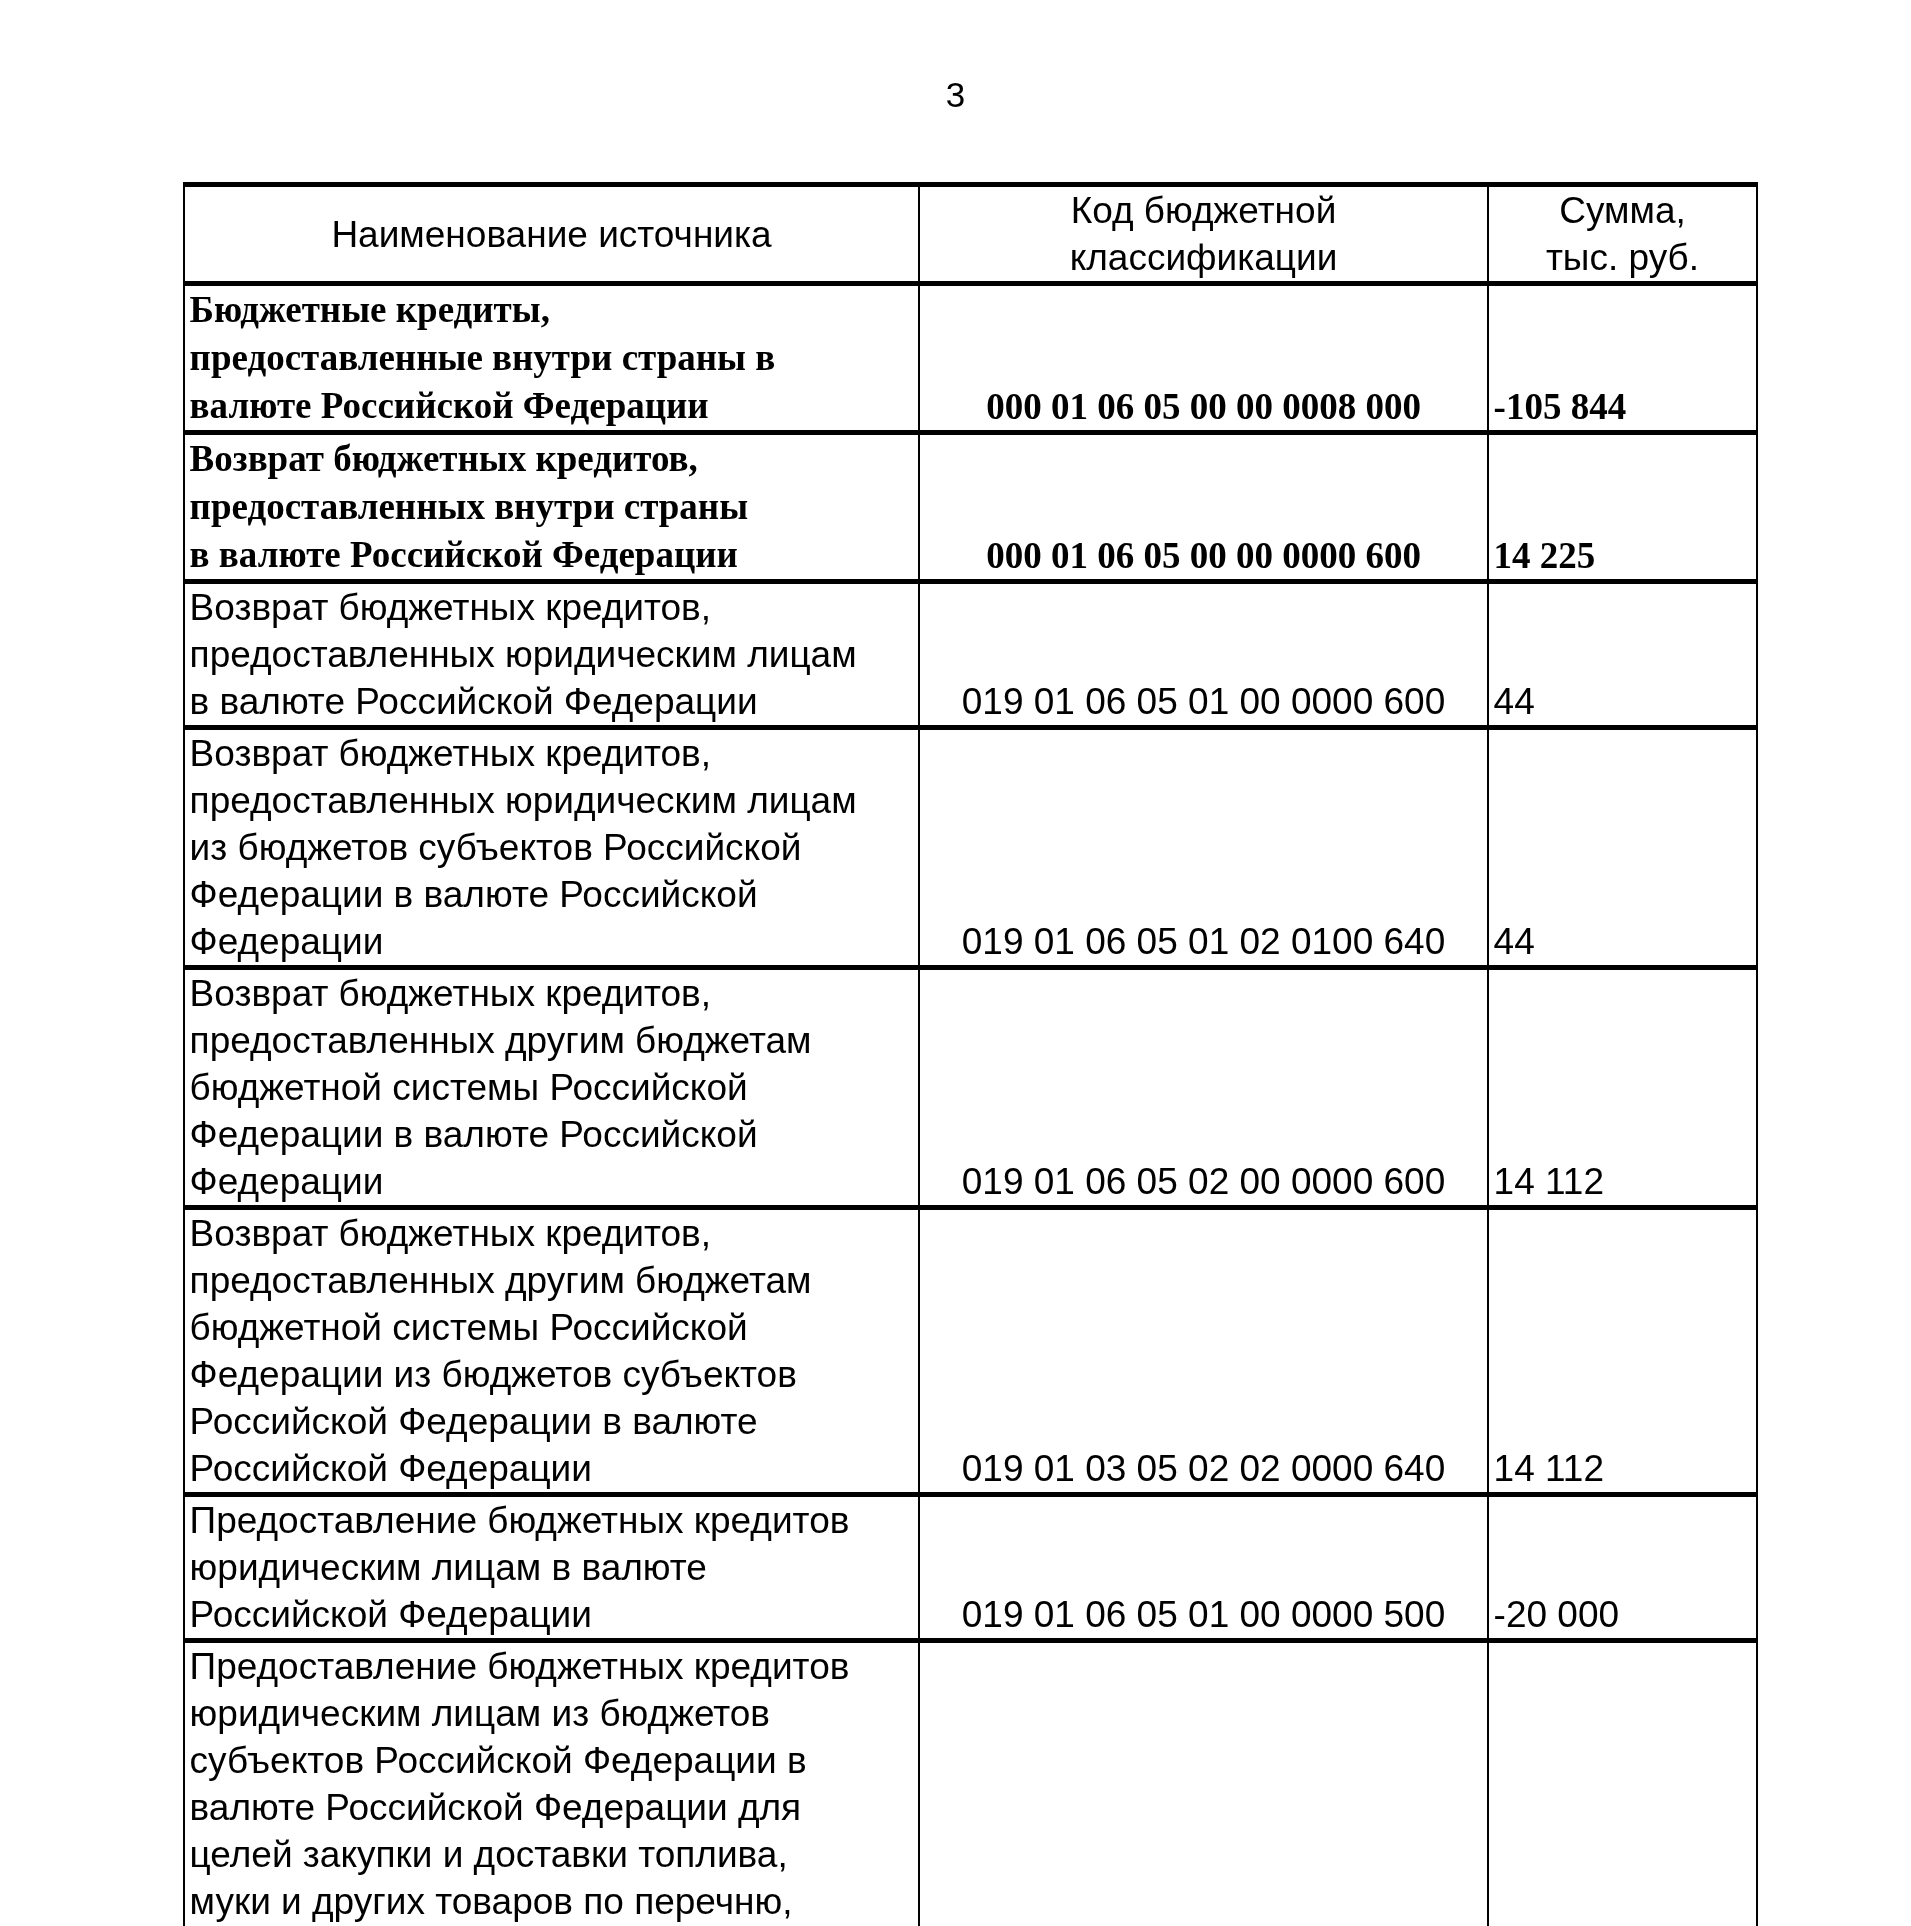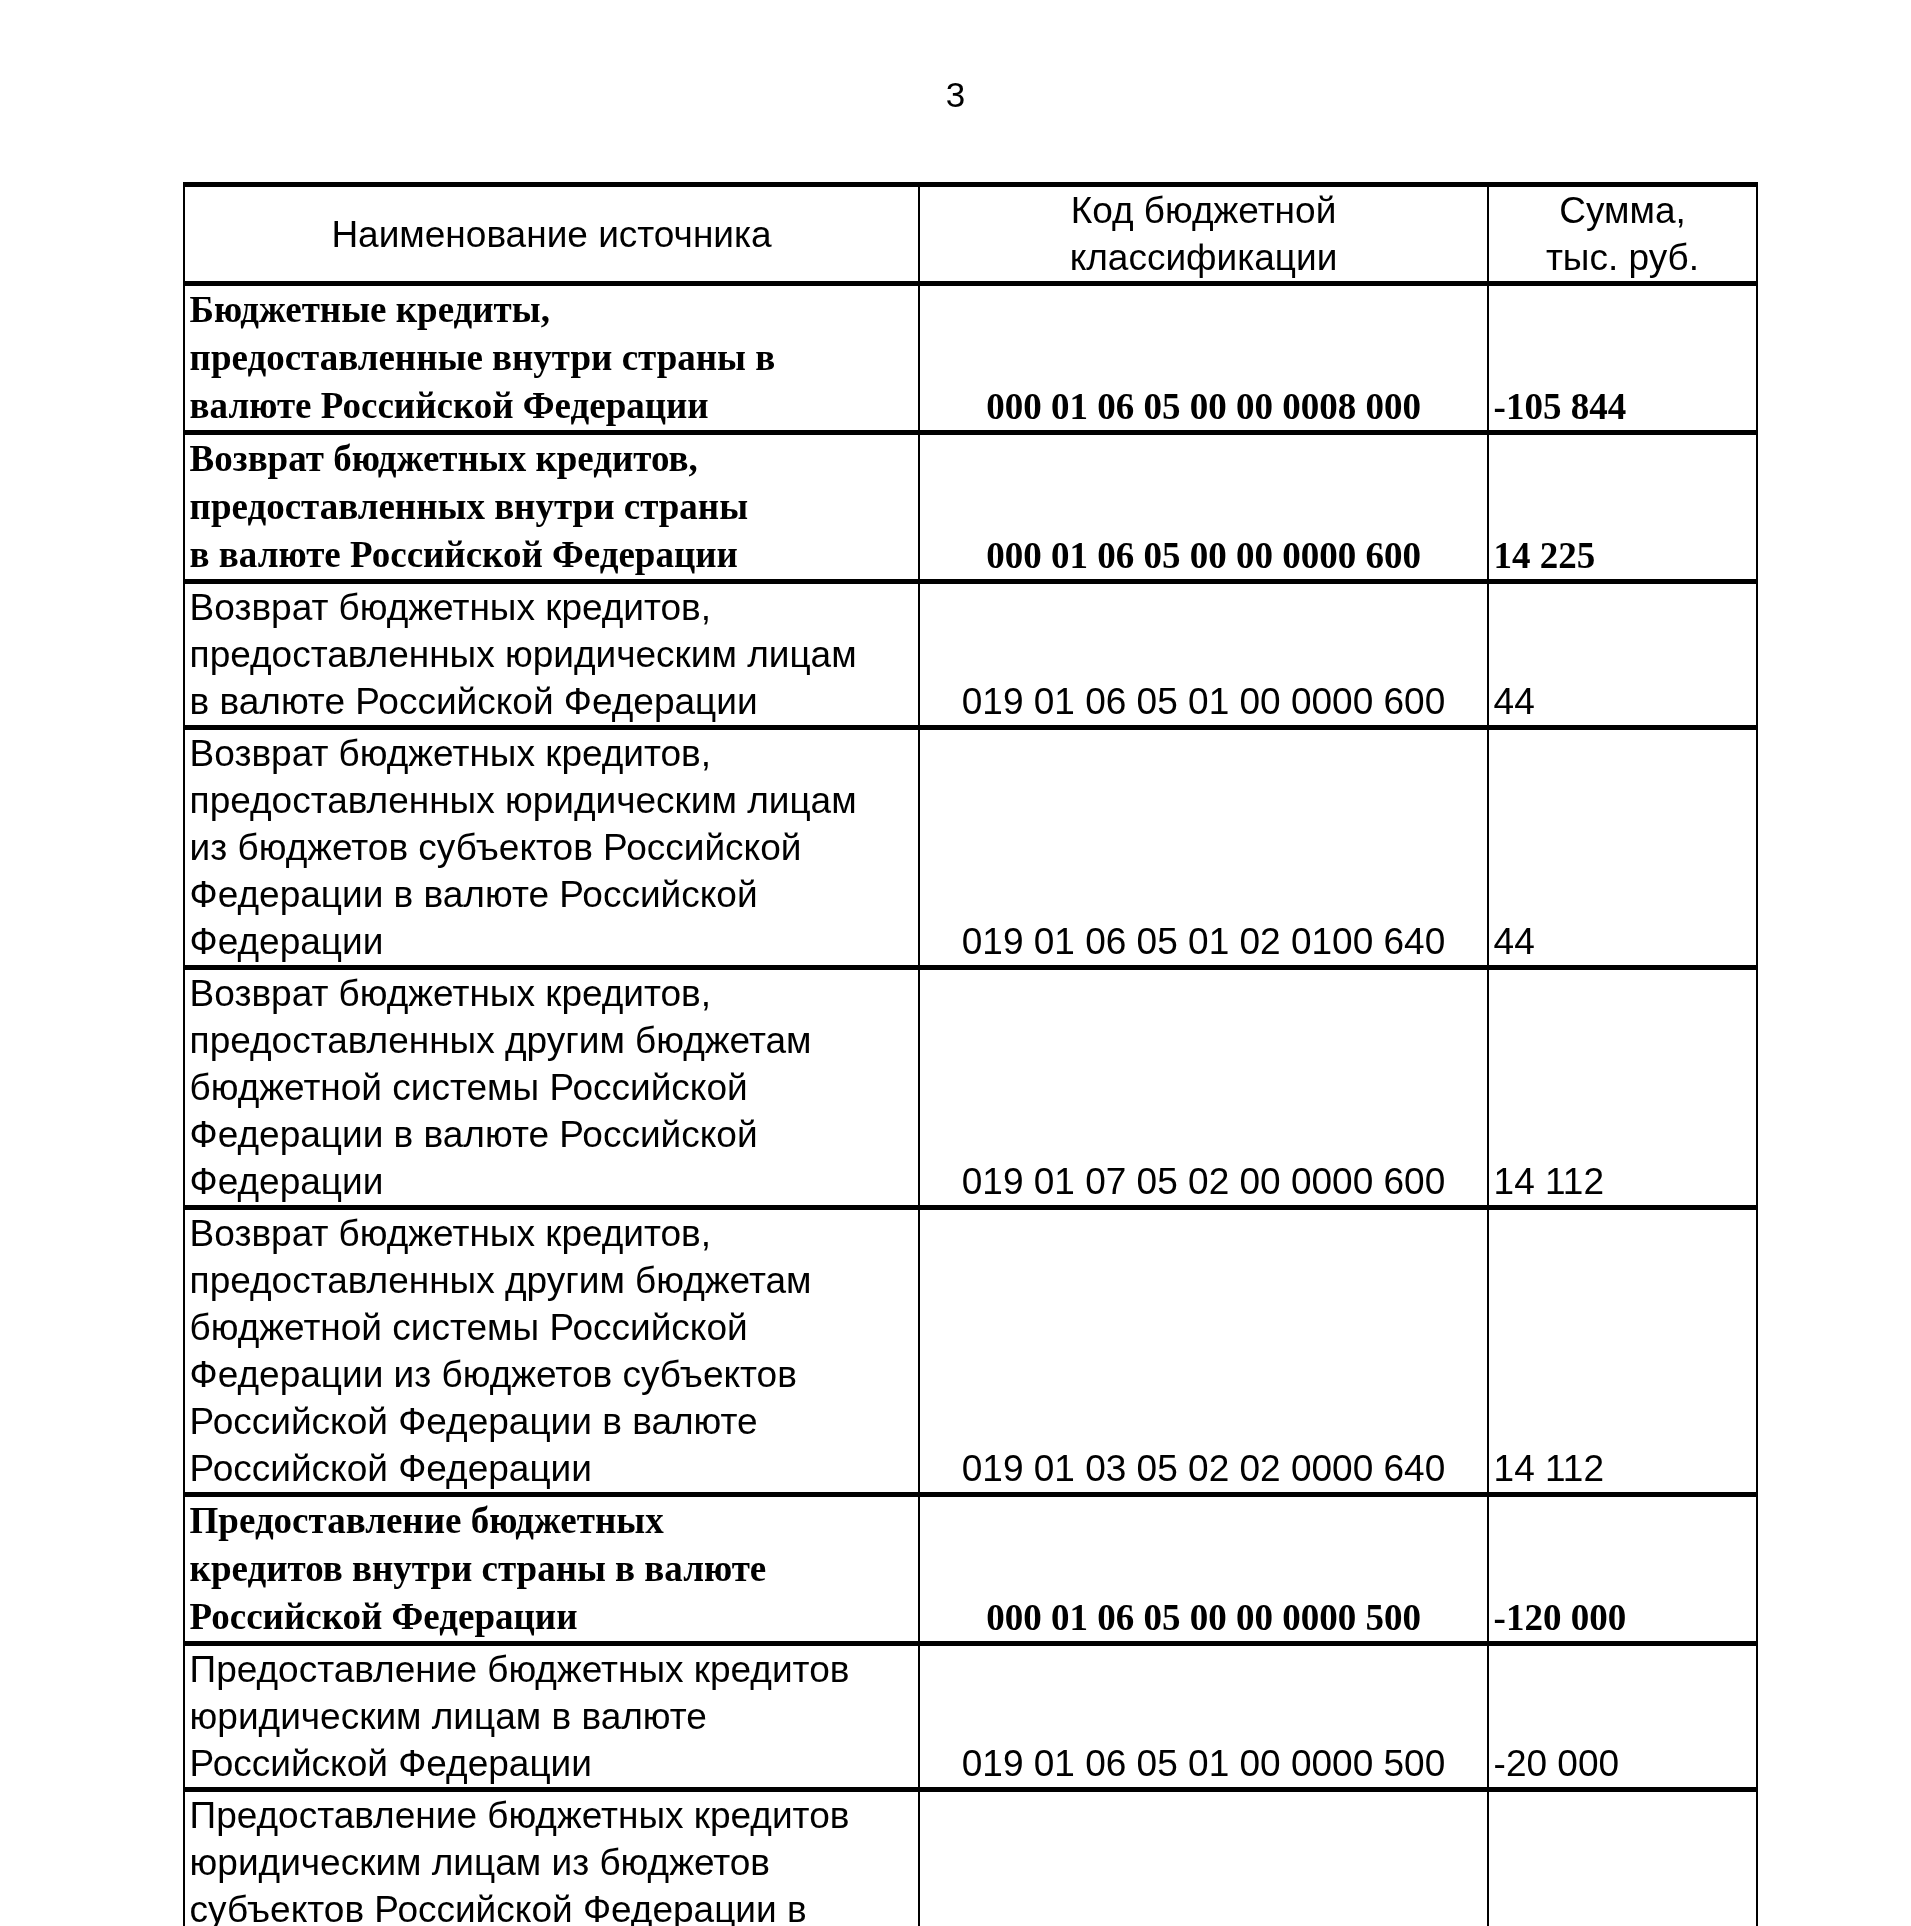--- a/index.html
+++ b/index.html
@@ -101,43 +101,34 @@
       <td class="sum">44</td>
     </tr>
     <tr>
       <td class="name">
           <span class="name-text">Возврат бюджетных кредитов,
 предоставленных  другим бюджетам
 бюджетной системы Российской
 Федерации в валюте Российской
 Федерации</span>
         </td>
-      <td class="code">019 01 07 05 02 00 0000 600</td>
+      <td class="code">019 01 06 05 02 00 0000 600</td>
       <td class="sum">14 112</td>
     </tr>
     <tr>
       <td class="name">
           <span class="name-text">Возврат бюджетных кредитов,
 предоставленных другим бюджетам
 бюджетной системы Российской
 Федерации из бюджетов субъектов
 Российской Федерации в валюте
 Российской Федерации</span>
         </td>
       <td class="code">019 01 03 05 02 02 0000 640</td>
       <td class="sum">14 112</td>
-    </tr>
-    <tr class="bold">
-      <td class="name">
-          <span class="name-text">Предоставление бюджетных
-кредитов внутри страны в валюте
-Российской Федерации</span>
-        </td>
-      <td class="code">000 01 06 05 00 00 0000 500</td>
-      <td class="sum">-120 000</td>
     </tr>
     <tr>
       <td class="name">
           <span class="name-text">Предоставление бюджетных кредитов
 юридическим лицам в валюте
 Российской Федерации</span>
         </td>
       <td class="code">019 01 06 05 01 00 0000 500</td>
       <td class="sum">-20 000</td>
     </tr>

